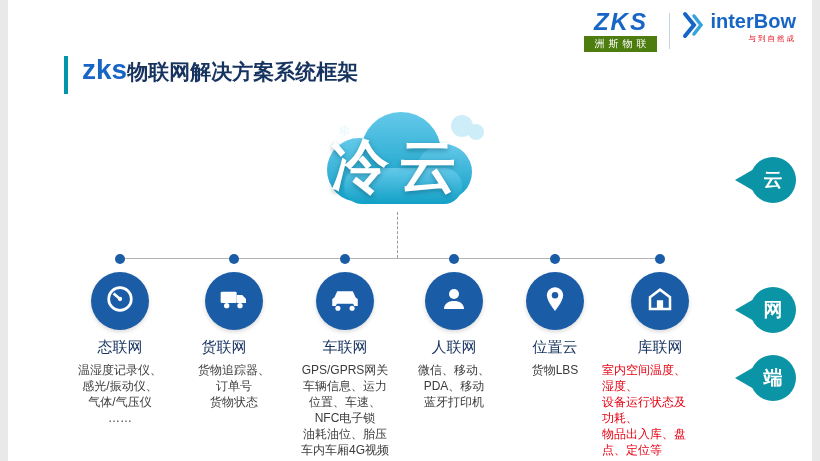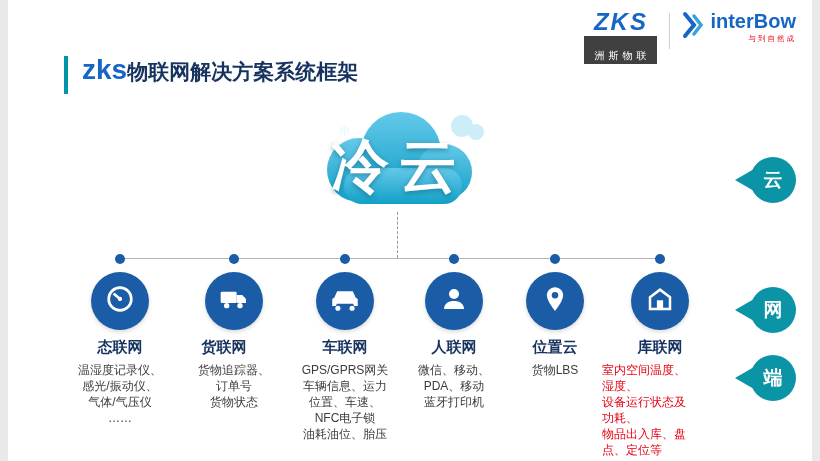--- a/index.html
+++ b/index.html
@@ -2,21 +2,21 @@
 <html><head>
 <meta charset="utf-8">
 <style>
   html,body{margin:0;padding:0;background:#e9e9e9;font-family:"Liberation Sans","DejaVu Sans",sans-serif;}
   .stage{position:relative;width:804px;height:461px;background:#ffffff;overflow:hidden;margin:0 auto;}
 
   
   .logo-wrap{position:absolute;top:10px;right:16px;display:flex;align-items:flex-start;gap:12px;}
   .zks-block{display:flex;flex-direction:column;align-items:center;}
   .zks-name{font-size:24px;font-weight:800;font-style:italic;color:#1766c6;letter-spacing:2px;line-height:1;}
-  .zks-sub{margin-top:2px;background:#404040;color:#fff;font-size:10px;letter-spacing:4px;padding:14px 7px 2px 10px;line-height:1.2;}
+  .zks-sub{margin-top:2px;background:#4d7c0f;color:#fff;font-size:10px;letter-spacing:4px;padding:2px 7px 2px 10px;line-height:1.2;}
   .logo-divider{width:1px;height:36px;background:#c7d2e0;margin-top:3px;}
   .ib-block{display:flex;align-items:flex-start;gap:4px;}
   .ib-text{display:flex;flex-direction:column;align-items:flex-end;}
   .ib-name{font-size:20px;font-weight:bold;color:#1766c6;line-height:1.1;}
   .ib-tagline{font-size:7.5px;color:#e60012;letter-spacing:2px;margin-top:2px;}
 
   
   .title-accent{position:absolute;left:56px;top:56px;width:4px;height:38px;background:#0095a8;}
   .page-title{position:absolute;left:74px;top:54px;white-space:nowrap;}
   .title-prefix{font-size:28px;font-weight:800;color:#1766c6;}
@@ -30,21 +30,21 @@
   .snowflake{position:absolute;left:34px;top:18px;font-size:15px;color:#eafaff;text-shadow:none;}
 
   
   .v-dash{position:absolute;left:389px;top:212px;height:46px;border-left:1px dashed #9a9a9a;}
   .h-line{position:absolute;left:112px;top:258px;width:540px;border-top:1px solid #b3b3b3;}
   .dot{position:absolute;top:254px;width:10px;height:10px;border-radius:50%;background:#1b5ca6;}
 
   
   .node-circle{position:absolute;top:272px;width:58px;height:58px;border-radius:50%;background:#1b5ca6;
     display:flex;align-items:center;justify-content:center;box-shadow:0 2px 4px rgba(0,0,0,.15);}
-  .node-label{position:absolute;top:338px;width:120px;text-align:center;font-size:15px;font-weight:700;color:#16325f;}
+  .node-label{position:absolute;top:338px;width:120px;text-align:center;font-size:15px;font-weight:400;color:#16325f;}
   .node-desc{position:absolute;top:362px;width:124px;text-align:center;font-size:12px;line-height:16px;color:#3c3c3c;}
   .node-desc.red-left{color:#e60012;text-align:left;font-weight:normal;}
 
   
   .side-tag{position:absolute;left:742px;width:46px;height:46px;border-radius:50%;background:#0b93a6;
     display:flex;align-items:center;justify-content:center;color:#fff;font-size:19px;font-weight:bold;}
   .side-tag::before{content:"";position:absolute;left:-15px;top:50%;transform:translateY(-50%);
     border-top:11px solid transparent;border-bottom:11px solid transparent;border-right:19px solid #0b93a6;}
 </style>
 </head>
@@ -152,20 +152,21 @@
       </svg>
     </span>
   </div>
   <div class="node-label" style="left:277px">车联网</div>
   <div class="node-desc" style="left:275px">
       <div>GPS/GPRS网关</div>
       <div>车辆信息、运力</div>
       <div>位置、车速、</div>
       <div>NFC电子锁</div>
       <div>油耗油位、胎压</div>
+      <div>车内车厢4G视频</div>
     </div>
 
   <div class="node-circle" style="left:417px">
     <span>
       <svg width="30" height="30" viewBox="0 0 24 24" fill="#fff">
         <circle cx="12" cy="8" r="4"></circle>
         <path d="M4 20c0-4.4 3.6-6.5 8-6.5s8 2.1 8 6.5z"></path>
       </svg>
     </span>
   </div>

